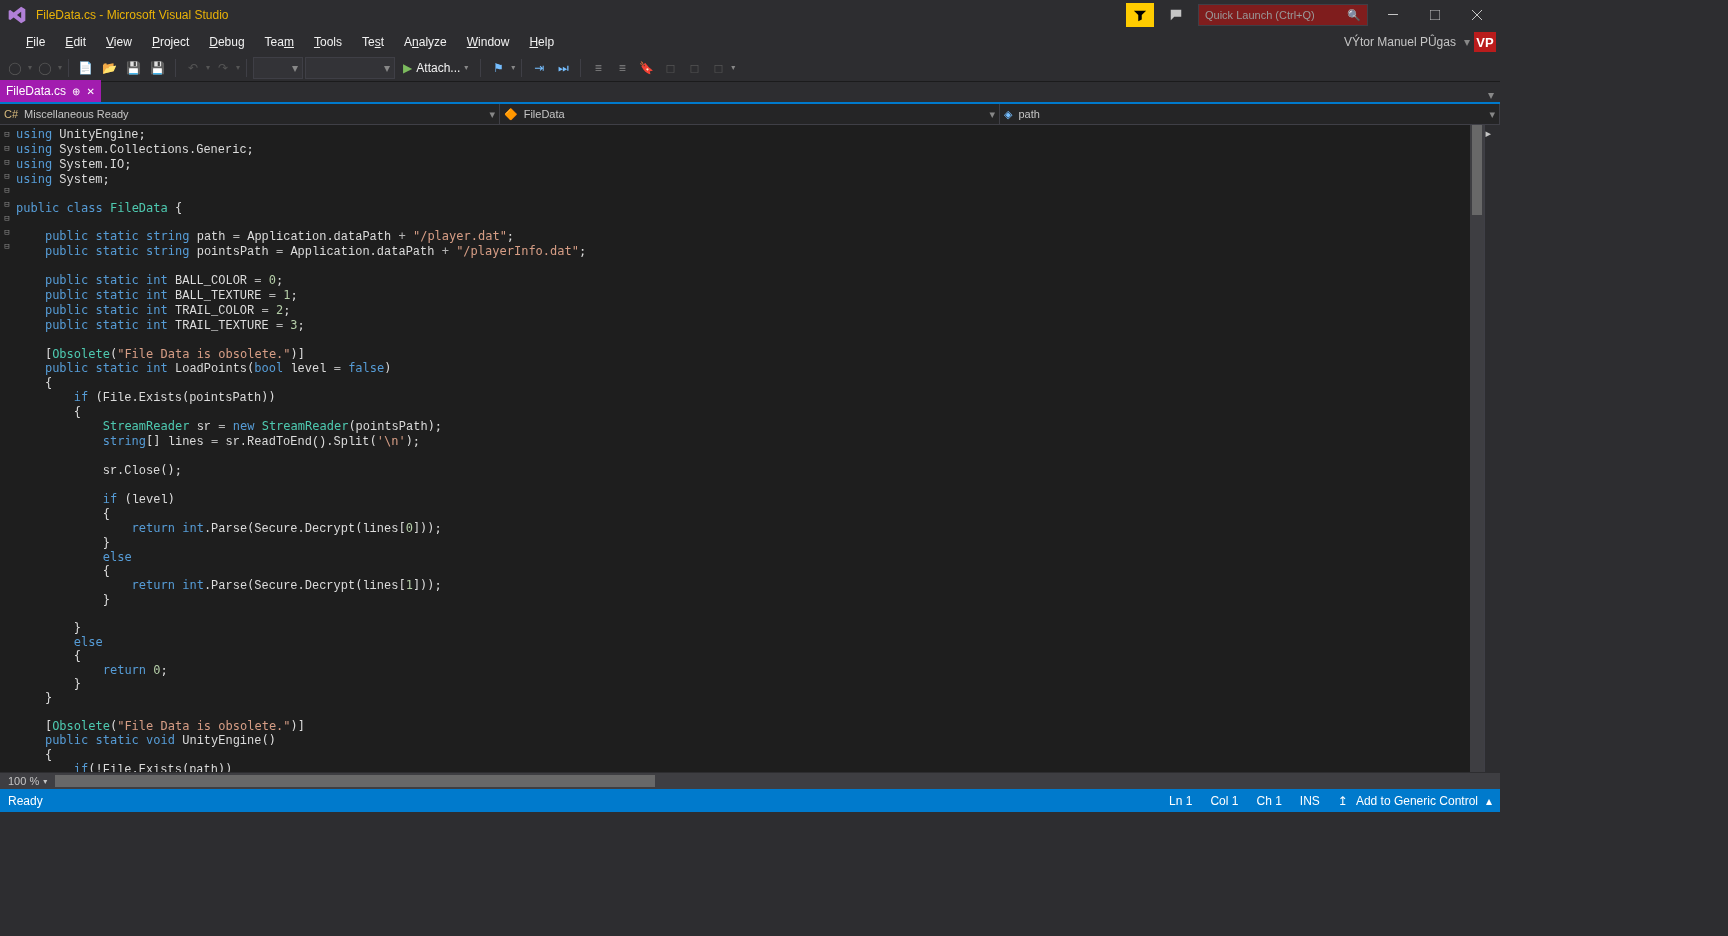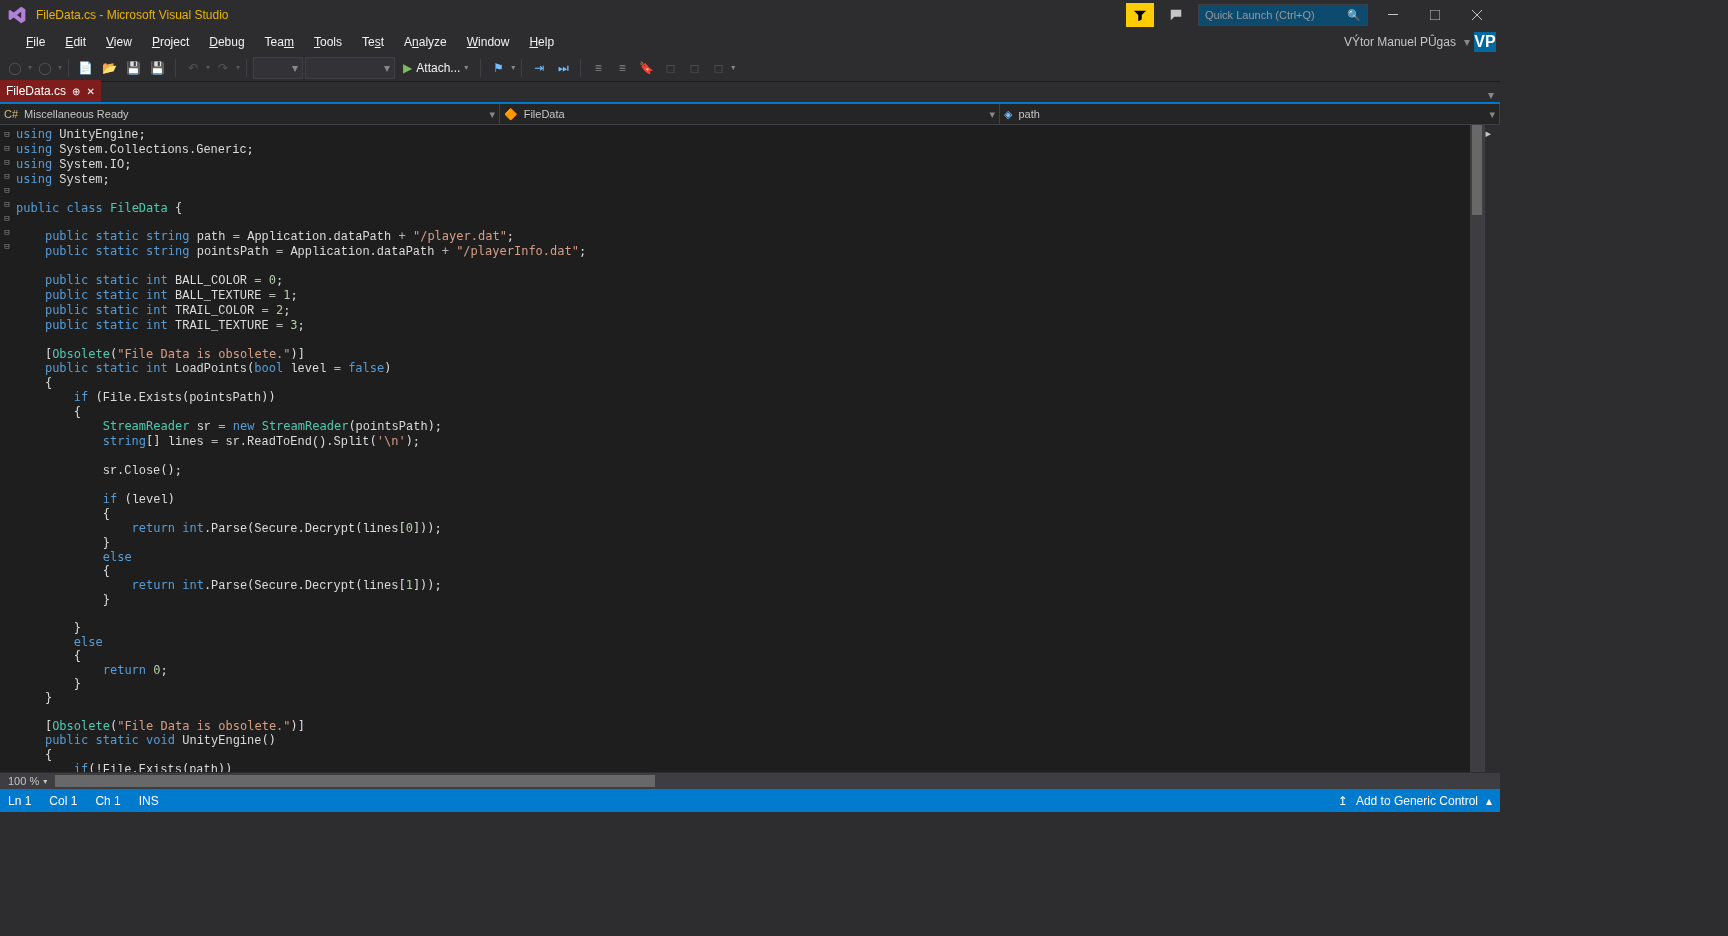--- a/index.html
+++ b/index.html
@@ -29,21 +29,21 @@
 }
 .title-text { color: #eab308; font-size: 12px; flex: 0 0 auto; }
 .titlebar-spacer { flex: 1; }
 .titlebar-icon {
   width: 28px; height: 24px;
   display: flex; align-items: center; justify-content: center;
   color: #c5c5c5;
 }
 .titlebar-icon.yellow { background: #ffcc00; color: #000; }
 .quick-launch {
-  background: #0c4a6e;
+  background: #7f1d1d;
   border: 1px solid #3f3f46;
   height: 22px;
   width: 170px;
   color: #999;
   padding: 0 6px;
   display: flex;
   align-items: center;
   font-size: 11px;
 }
 .quick-launch .ql-text { flex: 1; }
@@ -65,24 +65,24 @@
 .menu-item {
   padding: 2px 10px;
   color: #f1f1f1;
   cursor: pointer;
 }
 .menu-item span.ul { text-decoration: underline; }
 .menubar-spacer { flex: 1; }
 .user-name { color: #c5c5c5; margin-right: 8px; }
 .user-badge {
   width: 22px; height: 20px;
-  background: #0369a1;
+  background: #b91c1c;
   color: #fff;
   display: flex; align-items: center; justify-content: center;
-  font-size: 16px;
+  font-size: 13px;
   font-weight: bold;
 }
 
 .toolbar {
   height: 28px;
   background: #2d2d30;
   border-bottom: 1px solid #1b1b1c;
   display: flex;
   align-items: center;
   padding: 0 4px;
@@ -115,21 +115,21 @@
 
 .tabrow {
   height: 22px;
   background: #2d2d30;
   display: flex;
   align-items: flex-end;
   border-bottom: 2px solid #007acc;
 }
 .doc-tab {
   height: 22px;
-  background: #7f1d1d;
+  background: #a21caf;
   color: #fff;
   display: flex;
   align-items: center;
   padding: 0 6px;
   gap: 6px;
   font-size: 12px;
 }
 .tab-pin, .tab-close { font-size: 10px; cursor: pointer; }
 .tabrow-spacer { flex: 1; }
 .tabrow-chevron { color: #888; padding: 0 6px; }
@@ -495,20 +495,21 @@
   <div class="zoom">
     <span>100 %</span>
     <span style="font-size:8px;">▾</span>
   </div>
   <div class="hscroll-track">
     <div class="hscroll-thumb"></div>
   </div>
 </div>
 
 <div class="statusbar">
+  <div class="sb-left">Ready</div>
   <div class="sb-item">Ln 1</div>
   <div class="sb-item">Col 1</div>
   <div class="sb-item">Ch 1</div>
   <div class="sb-item">INS</div>
   <div class="sb-right">
     <span>↥</span>
     <span>Add to Generic Control</span>
     <span>▴</span>
   </div>
 </div>

